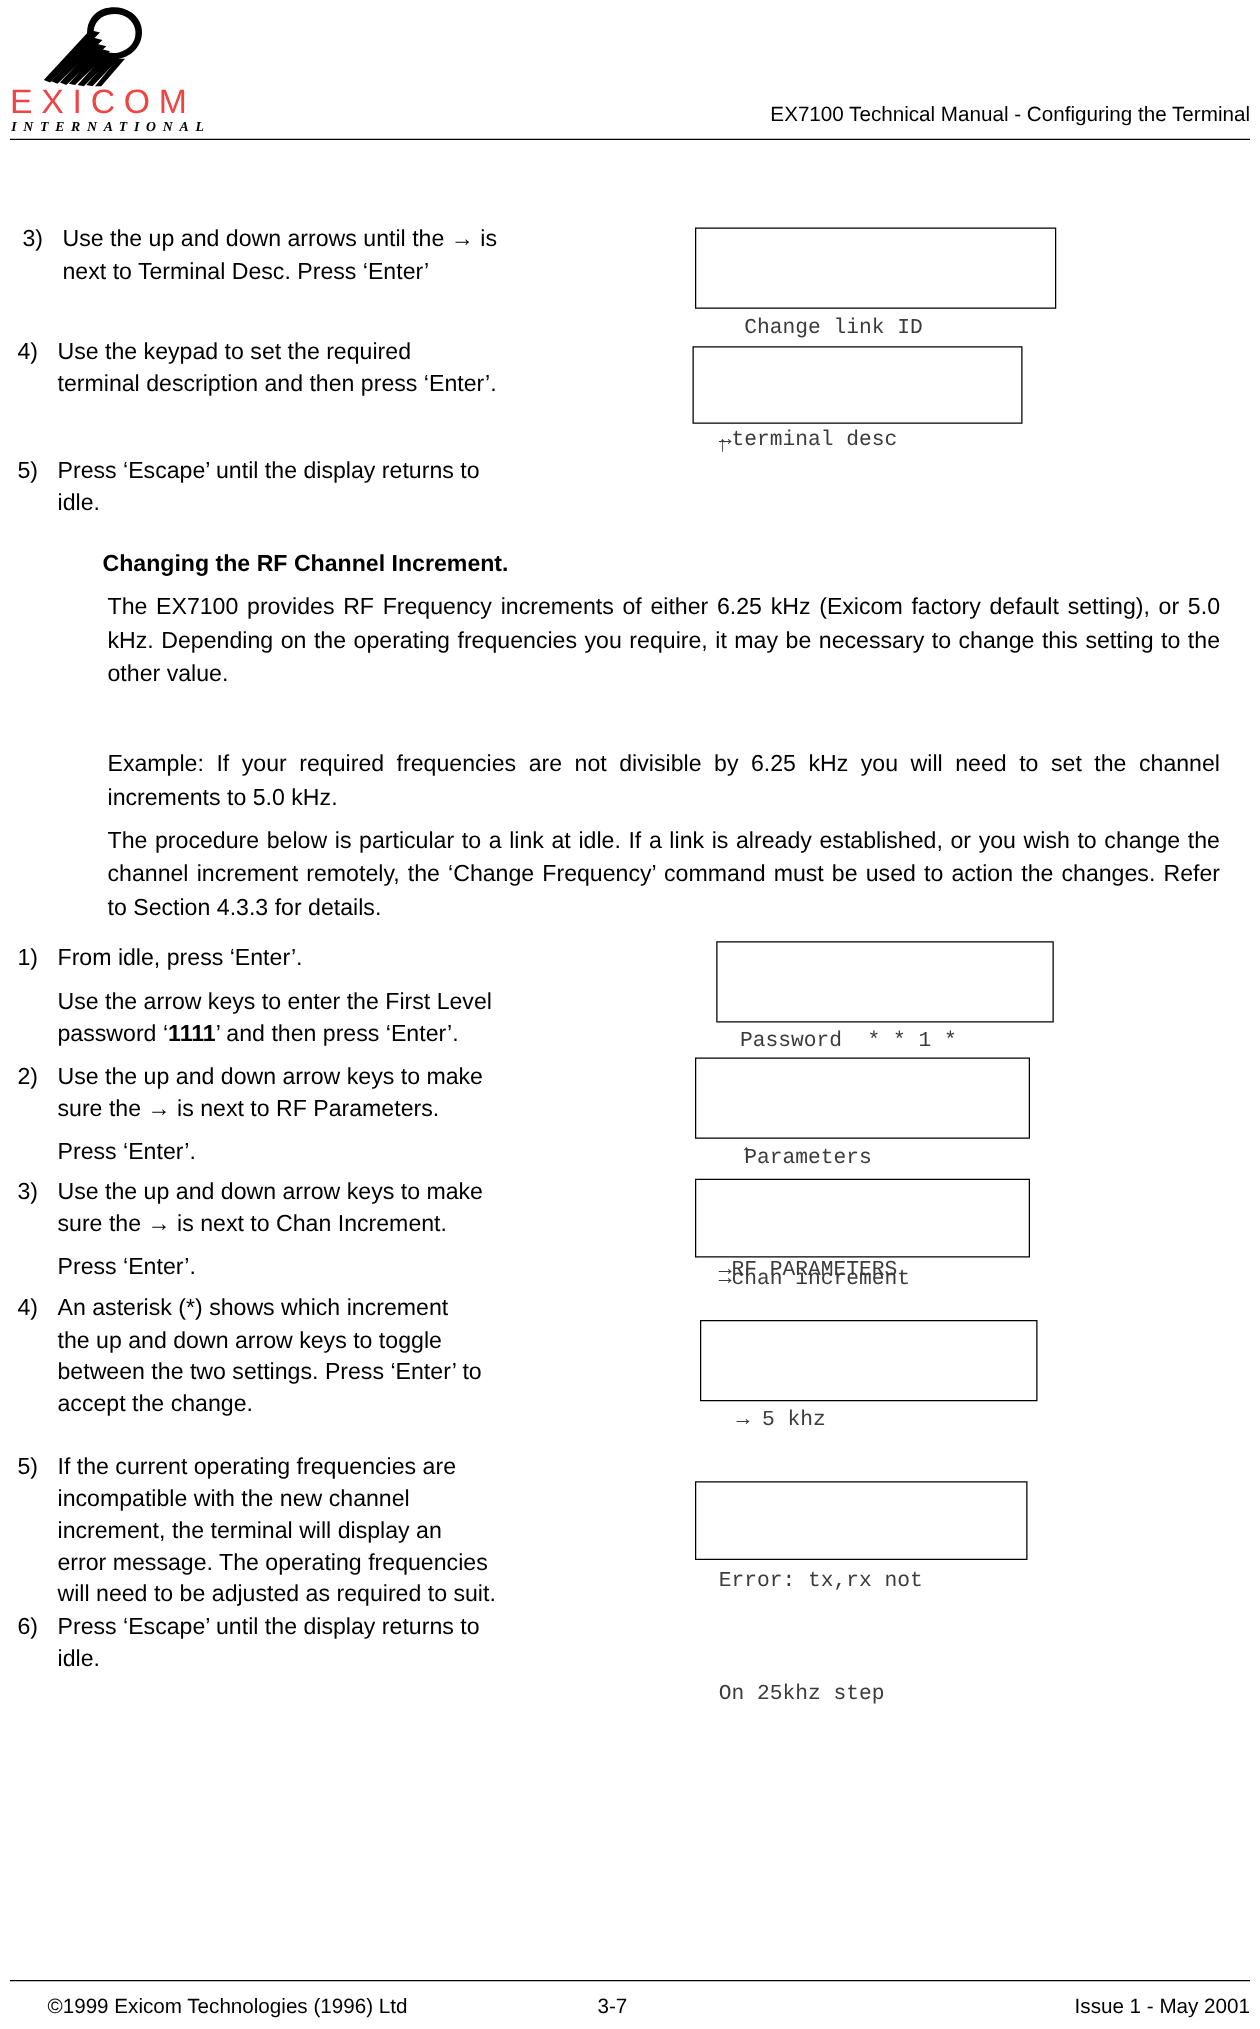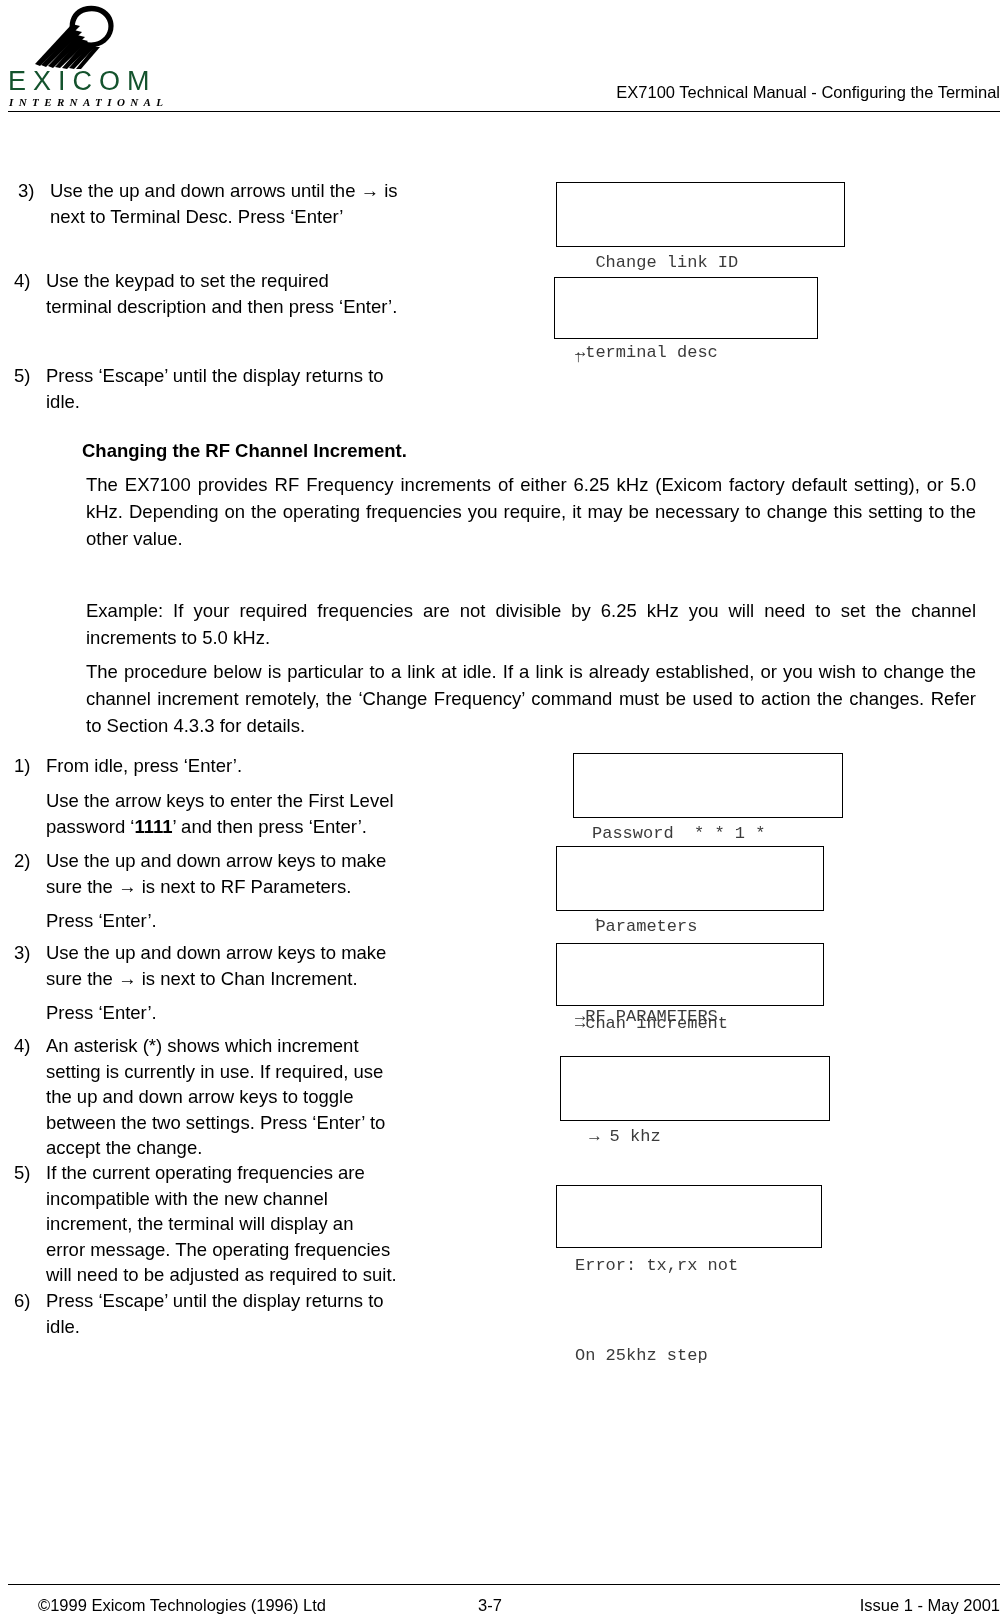--- a/index.html
+++ b/index.html
@@ -38,21 +38,21 @@
     width: 100px; height: 68px;
   }
   #logo-exicom {
     position: absolute;
     left: 0px; top: 64px;
     font-family: "Liberation Sans", sans-serif;
     font-size: 27px;
     font-weight: 500;
     letter-spacing: 7px;
     line-height: 1;
-    color: #14532d;
+    color: #ef4444;
   }
   #logo-international {
     position: absolute;
     left: 1px; top: 93px;
     font-family: "Liberation Serif", serif;
     font-style: italic;
     font-size: 11px;
     font-weight: 700;
     letter-spacing: 5.4px;
     line-height: 1;
@@ -238,21 +238,20 @@
     <span class="itxt">sure the → is next to Chan Increment.</span>
   </div>
 
   <div class="cont-line" style="left:46px; top:1000px; width:470px;">
     <span style="display:block;">Press ‘Enter’.</span>
   </div>
 
   <div class="num-item" style="left:14px; top:1033px; width:490px;">
     <span class="marker">4)</span>
     <span class="itxt">An asterisk (*) shows which increment</span>
-    <span class="itxt">setting is currently in use. If required, use</span>
     <span class="itxt">the up and down arrow keys to toggle</span>
     <span class="itxt">between the two settings. Press ‘Enter’ to</span>
     <span class="itxt">accept the change.</span>
   </div>
 
   <div class="num-item" style="left:14px; top:1160px; width:490px;">
     <span class="marker">5)</span>
     <span class="itxt">If the current operating frequencies are</span>
     <span class="itxt">incompatible with the new channel</span>
     <span class="itxt">increment, the terminal will display an</span>

